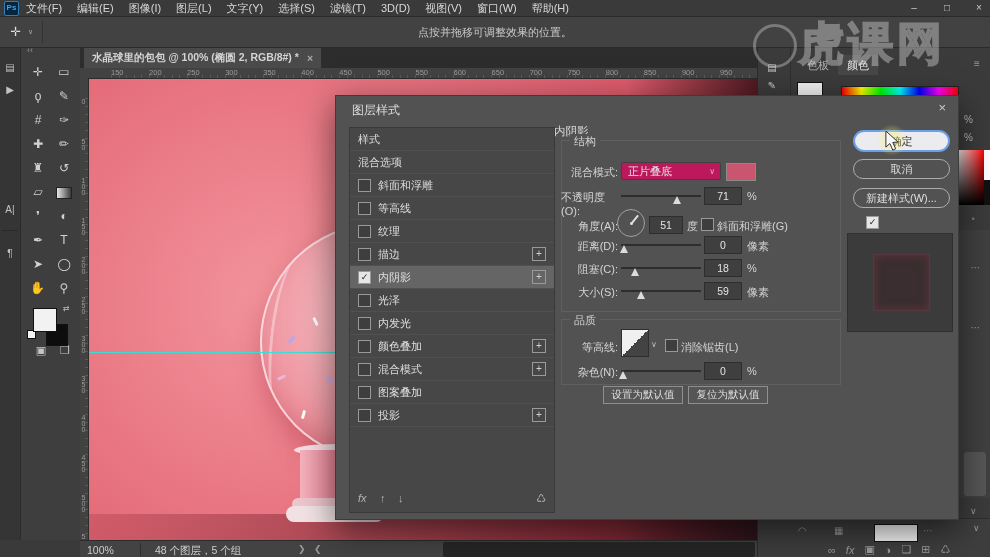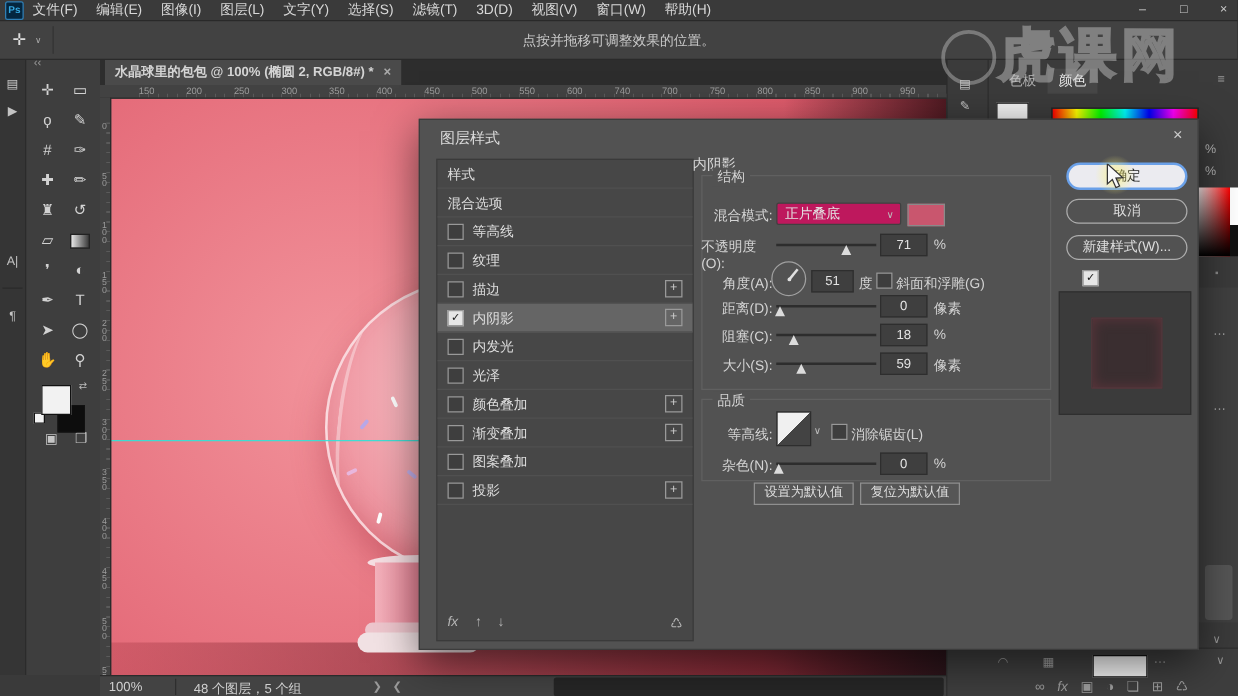--- a/index.html
+++ b/index.html
@@ -213,21 +213,21 @@
     <span class="rnum-t abs" style="left: 23px;">150</span>
     <span class="rnum-t abs" style="left: 61.06px;">200</span>
     <span class="rnum-t abs" style="left: 99.12px;">250</span>
     <span class="rnum-t abs" style="left: 137.18px;">300</span>
     <span class="rnum-t abs" style="left: 175.24px;">350</span>
     <span class="rnum-t abs" style="left: 213.3px;">400</span>
     <span class="rnum-t abs" style="left: 251.36px;">450</span>
     <span class="rnum-t abs" style="left: 289.42px;">500</span>
     <span class="rnum-t abs" style="left: 327.48px;">550</span>
     <span class="rnum-t abs" style="left: 365.54px;">600</span>
-    <span class="rnum-t abs" style="left: 403.6px;">740</span>
+    <span class="rnum-t abs" style="left: 403.6px;">650</span>
     <span class="rnum-t abs" style="left: 441.66px; text-align: center;">700</span>
     <span class="rnum-t abs" style="left: 479.72px;">750</span>
     <span class="rnum-t abs" style="left: 517.78px;">800</span>
     <span class="rnum-t abs" style="left: 555.84px;">850</span>
     <span class="rnum-t abs" style="left: 593.9px;">900</span>
     <span class="rnum-t abs" style="left: 631.96px;">950</span>
   </div>
 <div id="ruler-left" class="abs">
     <span class="rnum-l abs" style="top: 20px;">0</span>
     <span class="rnum-l abs" style="top: 59.55px;">50</span>
@@ -281,54 +281,58 @@
   <div id="dlg-close" class="abs">×</div>
 
   <div id="styles-panel" class="abs">
     <div id="styles-list">
         <div class="style-row">
           <span class="lbl">样式</span>
         </div>
         <div class="style-row">
           <span class="lbl">混合选项</span>
         </div>
+        <div class="style-row">
+          <span class="cb"></span>
+          <span class="lbl">斜面和浮雕</span>
+        </div>
         <div class="style-row indent">
           <span class="cb"></span>
           <span class="lbl">等高线</span>
         </div>
         <div class="style-row indent">
           <span class="cb"></span>
           <span class="lbl">纹理</span>
         </div>
         <div class="style-row">
           <span class="cb"></span>
           <span class="lbl">描边</span>
           <span class="plus">+</span>
         </div>
         <div class="style-row selected">
           <span class="cb checked">✓</span>
           <span class="lbl">内阴影</span>
           <span class="plus">+</span>
         </div>
         <div class="style-row">
           <span class="cb"></span>
+          <span class="lbl">光泽</span>
+        </div>
+        <div class="style-row">
+          <span class="cb"></span>
           <span class="lbl">内发光</span>
-        </div>
-        <div class="style-row">
-          <span class="cb"></span>
-          <span class="lbl">光泽</span>
         </div>
         <div class="style-row">
           <span class="cb"></span>
           <span class="lbl">颜色叠加</span>
           <span class="plus">+</span>
         </div>
         <div class="style-row">
           <span class="cb"></span>
-          <span class="lbl">渐变叠加</span>
+          <span class="lbl">混合模式</span>
           <span class="plus">+</span>
         </div>
         <div class="style-row">
           <span class="cb"></span>
           <span class="lbl">图案叠加</span>
         </div>
         <div class="style-row">
           <span class="cb"></span>
           <span class="lbl">投影</span>
           <span class="plus">+</span>

